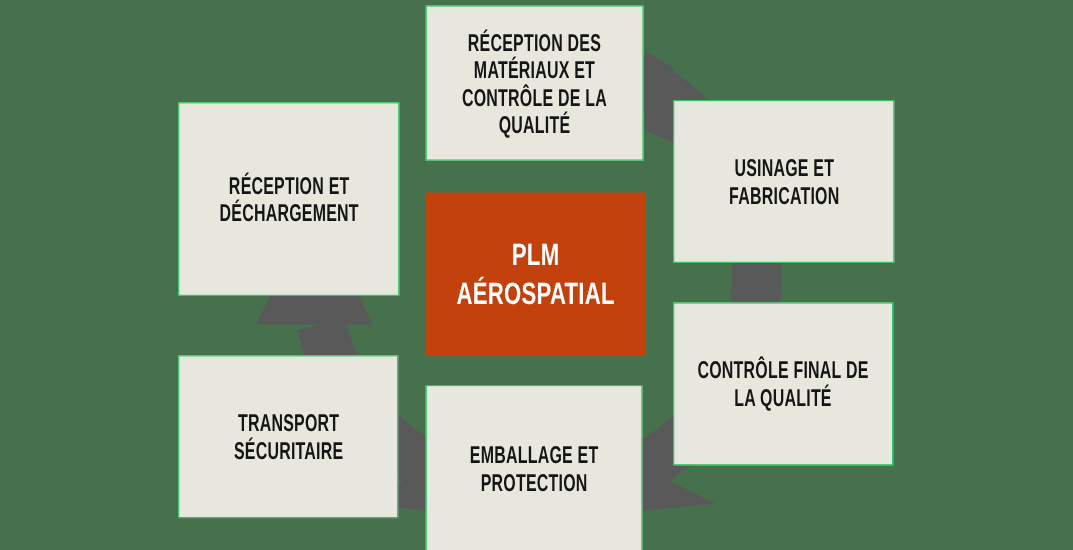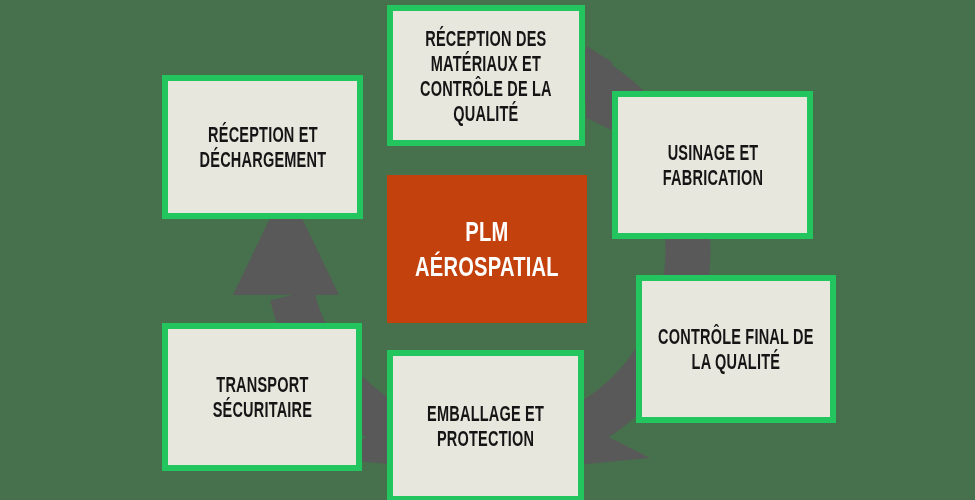--- a/index.html
+++ b/index.html
@@ -14,21 +14,21 @@
   .ring-svg {
     position: absolute;
     left: 0; top: 0;
     width: 975px; height: 500px;
     z-index: 0;
   }
   .node {
     position: absolute;
     box-sizing: border-box;
     background: #E8E7DE;
-    border: 6px solid #22c55e;
+    border: 1px solid #22c55e;
     display: flex;
     align-items: center;
     justify-content: center;
     z-index: 1;
   }
   .node .lines {
     text-align: center;
     font-weight: 700;
     font-size: 22px;
     line-height: 25px;
@@ -44,24 +44,24 @@
   }
   .node.center-node .lines {
     color: #FFFFFF;
     font-size: 28px;
     line-height: 35px;
     transform: scaleX(0.72);
   }
   
   .pos-top          { left: 387px; top: 5px;   width: 198px; height: 141px; }
   .pos-top-right    { left: 612px; top: 91px;  width: 201px; height: 148px; }
-  .pos-bottom-right { left: 612px; top: 275px; width: 200px; height: 148px; margin-left: 24px; }
+  .pos-bottom-right { left: 612px; top: 275px; width: 200px; height: 148px; }
   .pos-bottom       { left: 387px; top: 350px; width: 197px; height: 152px; }
   .pos-bottom-left  { left: 162px; top: 275px; width: 200px; height: 148px; margin-top: 48px; }
-  .pos-top-left     { left: 162px; top: 75px;  width: 201px; height: 144px; }
+  .pos-top-left     { left: 162px; top: 93px;  width: 201px; height: 176px; }
   .pos-center       { left: 387px; top: 175px; width: 200px; height: 148px; }
 </style>
 </head>
 <body>
 
 <div class="stage">
 
   <svg class="ring-svg" viewBox="0 0 975 500" xmlns="http://www.w3.org/2000/svg" aria-hidden="true">
 
     <path fill="#595959" d="M 586 46 L 612 62 L 612 130 L 586 118 Z"></path>

